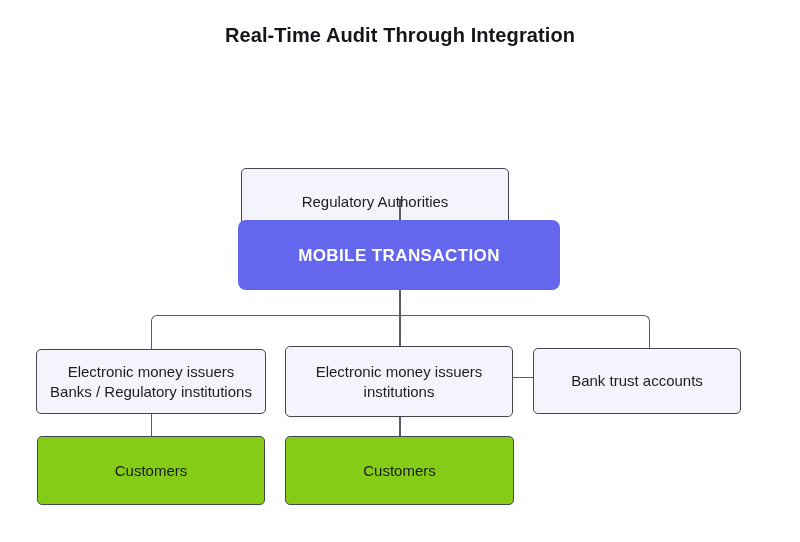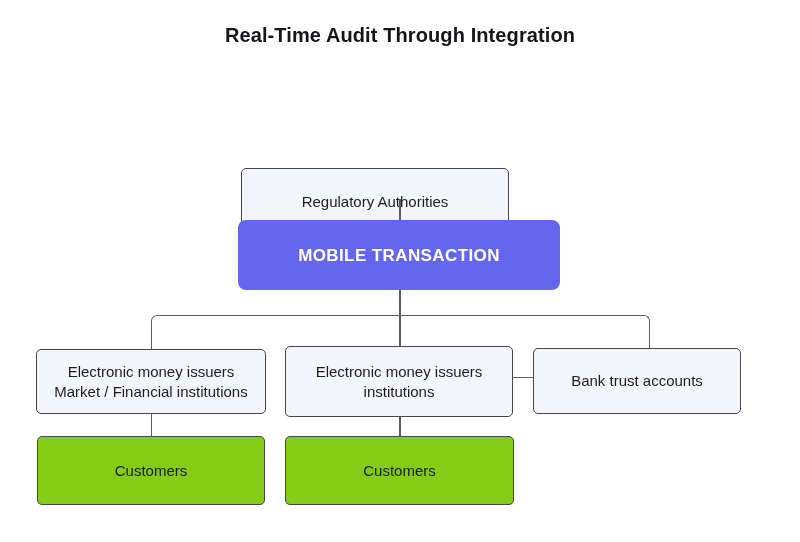--- a/index.html
+++ b/index.html
@@ -71,21 +71,21 @@
   <div class="accent-box" style="left:238px; top:220px; width:322px; height:70px;">
     <div>MOBILE TRANSACTION</div>
   </div>
 
   <div class="line" style="left:399px; top:290px; width:1.5px; height:56px;"></div>
 
   <div class="branch"></div>
 
   <div class="box" style="left:36px; top:349px; width:230px; height:65px;">
     <div>Electronic money issuers</div>
-    <div>Market / Financial institutions</div>
+    <div>Banks / Regulatory institutions</div>
   </div>
 
   <div class="box" style="left:285px; top:346px; width:228px; height:71px;">
     <div>Electronic money issuers</div>
     <div>institutions</div>
   </div>
 
   <div class="line" style="left:513px; top:376.5px; width:20px; height:1.5px;"></div>
 
   <div class="box" style="left:533px; top:348px; width:208px; height:66px;">

